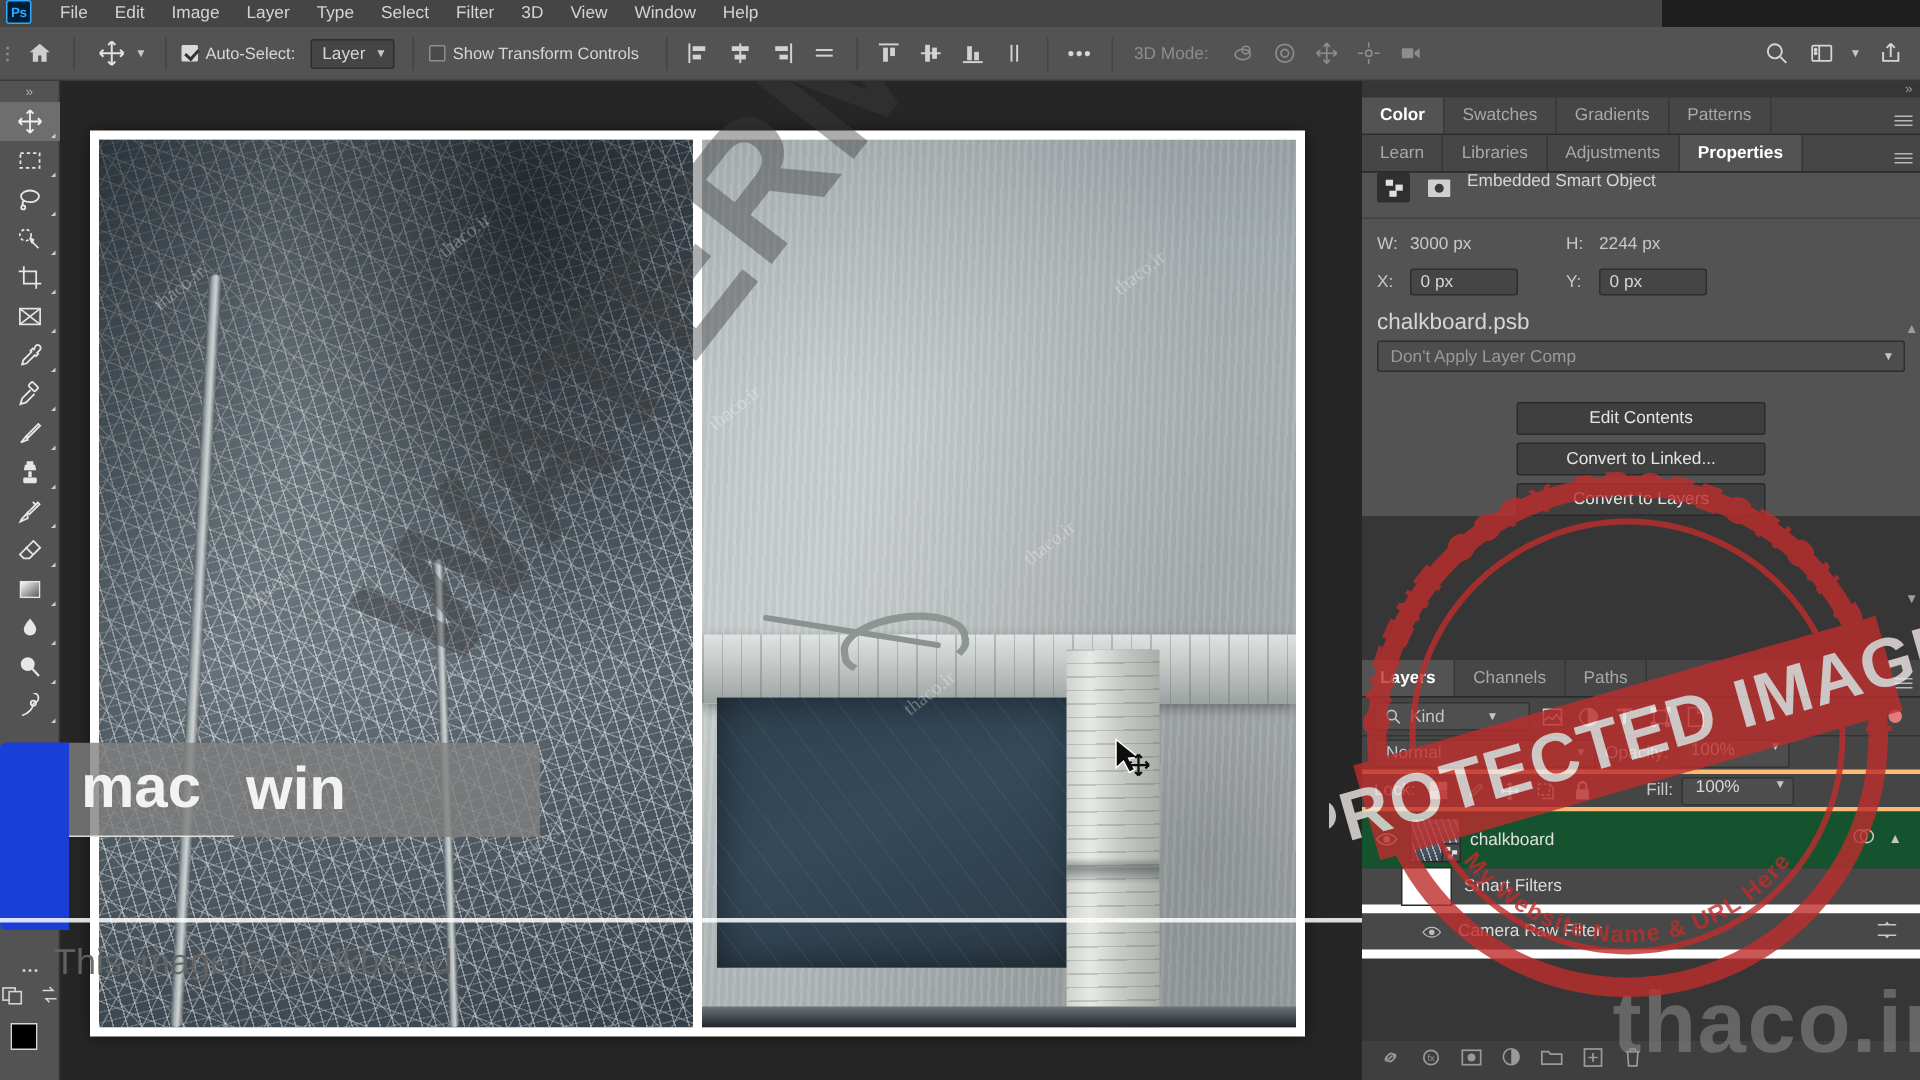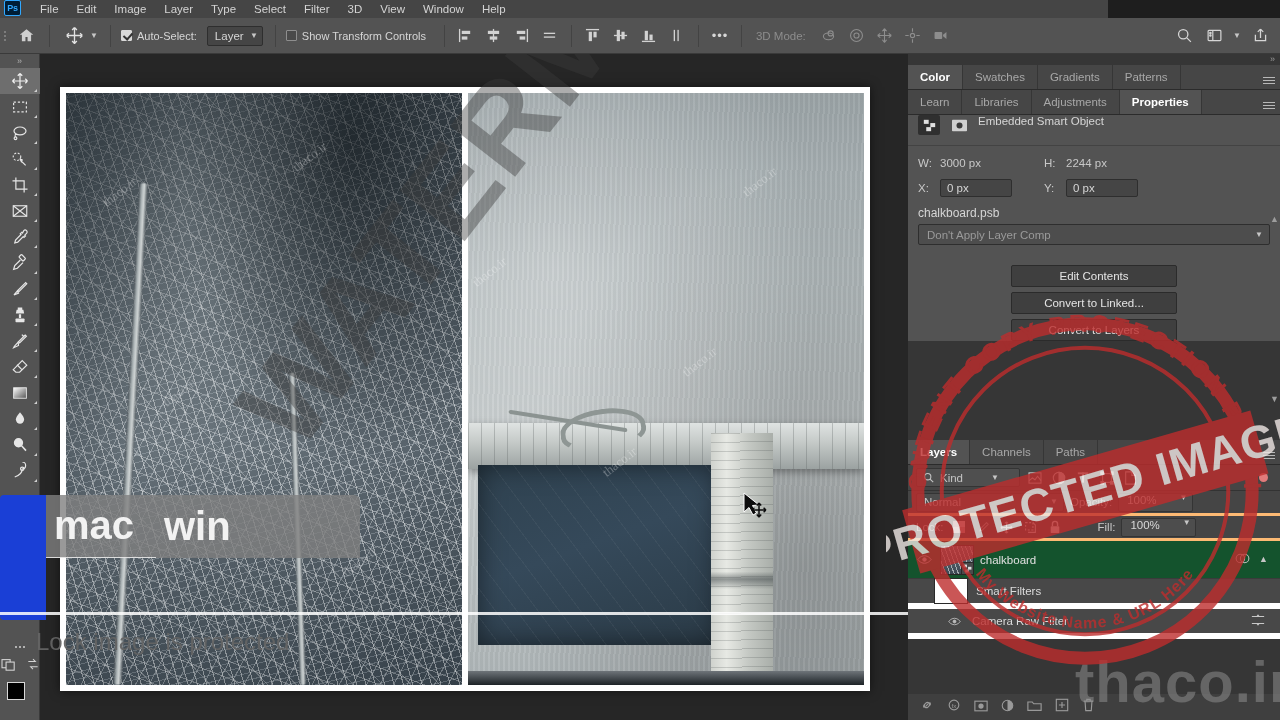--- a/index.html
+++ b/index.html
@@ -259,21 +259,21 @@
   .prop-sep { height: 1px; background: #434343; }
   .prop-row { display: flex; align-items: center; height: 22px; padding: 0 10px; gap: 6px; }
   .plabel { color: #c8c8c8; font-size: 11.5px; width: 16px; }
   .pvalue { color: #c8c8c8; font-size: 11.5px; }
   .pfield {
     background: #454545; border: 1px solid #2e2e2e; border-radius: 2px;
     height: 18px; line-height: 17px; padding: 0 6px; color: #d6d6d6; font-size: 11.5px;
     width: 72px;
   }
   .pcol { width: 120px; display: flex; align-items: center; gap: 6px; }
-  .fname { color: #d6d6d6; font-size: 12px; padding: 7px 10px 4px; }
+  .fname { color: #d6d6d6; font-size: 15px; padding: 7px 10px 4px; }
   .pselect {
     margin: 0 10px; height: 21px; background: #4d4d4d; border: 1px solid #2e2e2e;
     border-radius: 2px; display: flex; align-items: center; justify-content: space-between;
     padding: 0 6px 0 8px; color: #9a9a9a; font-size: 11.5px;
   }
   .pbtn {
     width: 166px; height: 22px; margin: 5px auto 0; background: #3f3f3f;
     border: 1px solid #2b2b2b; border-radius: 2px; color: #e4e4e4; font-size: 11.5px;
     display: flex; align-items: center; justify-content: center;
   }
@@ -720,21 +720,21 @@
 
   <div class="hline" style="top:612px; width:908px; left:0;"></div>
 
   <div class="shortcut">
     <div class="sc-blue"></div>
     <div class="sc-grid">
       <div class="sc-key">mac</div>
       <div class="sc-key b2">win</div>
     </div>
   </div>
-  <div class="protected-text">Lock image is protected</div>
+  <div class="protected-text">This image is chalkboard</div>
 
   <div class="rightcol">
     <div class="rc-grip">»</div>
 
     <div class="tabrow">
       <div class="tab active">Color</div>
       <div class="tab">Swatches</div>
       <div class="tab">Gradients</div>
       <div class="tab">Patterns</div>
       <div class="tab-fill"></div>

